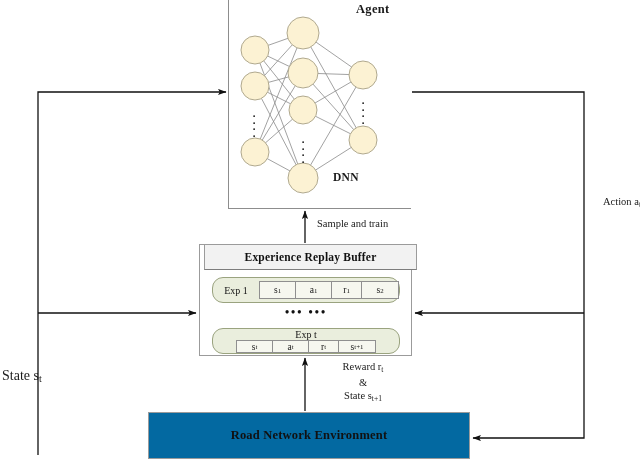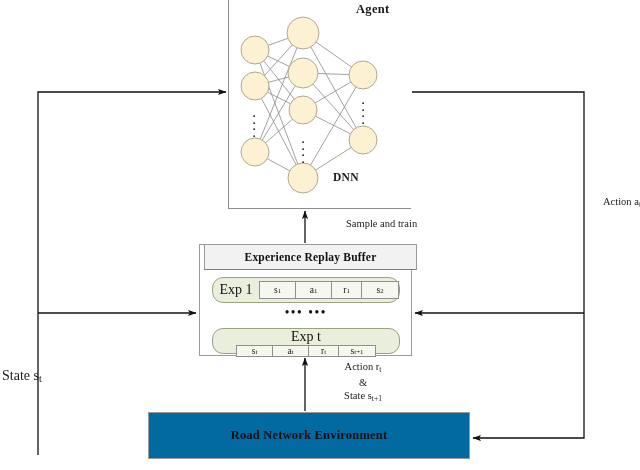--- a/index.html
+++ b/index.html
@@ -41,21 +41,20 @@
   #dnn-title {
     left: 333px;
     top: 171px;
     font-size: 11.5px;
     letter-spacing: .3px;
   }
   #sample-train-label {
     left: 317px;
     top: 218px;
     font-size: 10.5px;
-    margin-left: 29px;
   }
   #state-left-label {
     left: 2px;
     top: 368px;
     font-size: 14px;
   }
   #action-right-label {
     left: 603px;
     top: 196px;
     font-size: 10.5px;
@@ -115,21 +114,21 @@
     border-radius: 11px;
     box-sizing: border-box;
     display: flex;
     align-items: center;
   }
   #exp-row-1 { top: 277px; }
   #exp-row-t { top: 328px; flex-direction: column; }
   .exp-name {
     width: 58px;
     text-align: center;
-    font-size: 14px;
+    font-size: 10px;
     color: #141414;
   }
   .exp-cells {
     display: flex;
     height: 18px;
     border: 1px solid #8f8f8f;
     background: #f6f7ef;
     box-sizing: border-box;
   }
   .exp-cell {
@@ -288,21 +287,21 @@
     <div class="exp-name">Exp t</div>
     <div class="exp-cells">
       <div class="exp-cell wide">s<sub>t</sub></div>
       <div class="exp-cell wide">a<sub>t</sub></div>
       <div class="exp-cell">r<sub>t</sub></div>
       <div class="exp-cell wide">s<sub>t+1</sub></div>
     </div>
   </div>
 
   <div class="lbl" id="reward-state-label">
-    <div><span>Action r</span><sub>t</sub></div>
+    <div><span>Reward r</span><sub>t</sub></div>
     <div>&amp;</div>
     <div><span>State s</span><sub>t+1</sub></div>
   </div>
 
   <div class="lbl" id="state-left-label">
     <span>State s</span><sub>t</sub>
   </div>
 
   <div class="lbl" id="action-right-label">
     <span>Action a</span><sub>t</sub>

